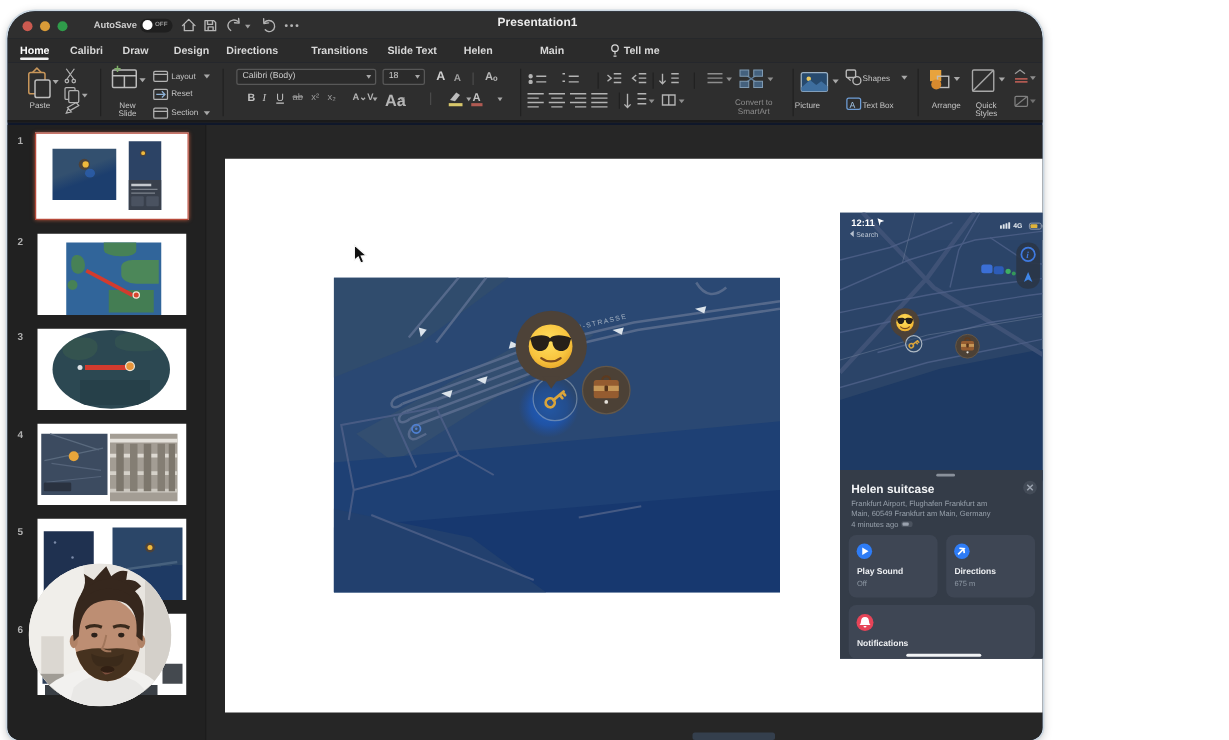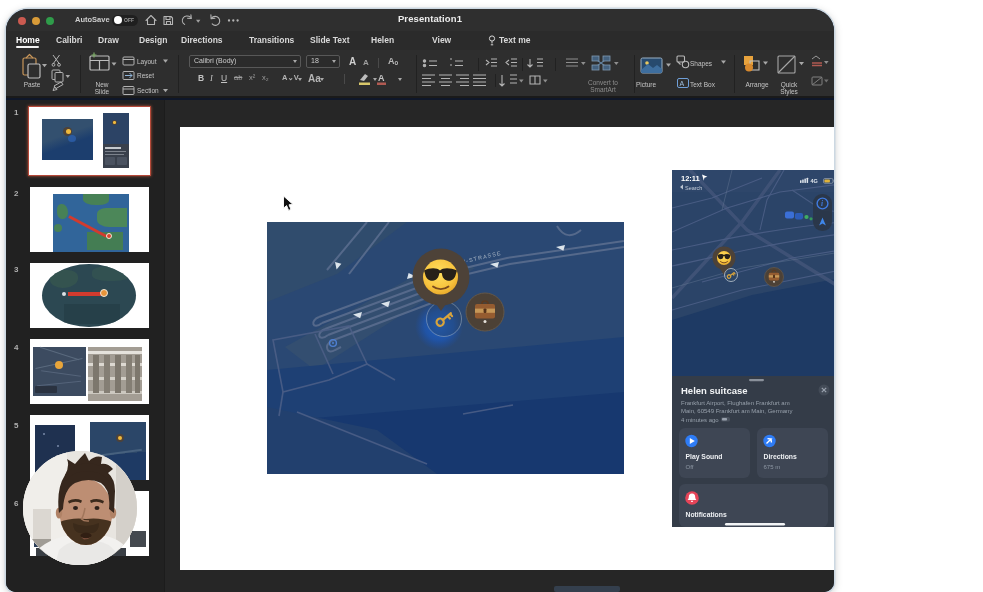--- a/index.html
+++ b/index.html
@@ -73,27 +73,27 @@
   <div id="menurow">
     <span class="menuitem" style="left:10px;color:#ffffff;">Home</span>
     <span class="abs" style="left:10px;top:15px;width:23px;height:2px;background:#f2f2f2;border-radius:1px;"></span>
     <span class="menuitem" style="left:50px;">Calibri</span>
     <span class="menuitem" style="left:92px;">Draw</span>
     <span class="menuitem" style="left:133px;">Design</span>
     <span class="menuitem" style="left:175px;">Directions</span>
     <span class="menuitem" style="left:243px;">Transitions</span>
     <span class="menuitem" style="left:304px;">Slide Text</span>
     <span class="menuitem" style="left:365px;">Helen</span>
-    <span class="menuitem" style="left:426px;">View</span>
+    <span class="menuitem" style="left:426px;">Main</span>
     <svg class="abs" style="left:481px;top:3px;" width="10" height="12" viewBox="0 0 10 12">
       <circle cx="5" cy="4.5" r="2.6" fill="none" stroke="#d8d8d8" stroke-width="1"></circle>
       <line x1="5" y1="7.2" x2="5" y2="9.5" stroke="#d8d8d8" stroke-width="1"></line>
       <line x1="3.8" y1="10.8" x2="6.2" y2="10.8" stroke="#d8d8d8" stroke-width="1"></line>
     </svg>
-    <span class="menuitem" style="left:493px;">Text me</span>
+    <span class="menuitem" style="left:493px;">Tell me</span>
     <span class="abs" style="left:854px;top:2px;width:46px;height:14px;background:#525252;border-radius:3px;"></span>
     <svg class="abs" style="left:859px;top:4.5px;" width="9" height="9" viewBox="0 0 9 9">
       <path d="M1 5.5 V8 H8 V5.5 M4.5 6 V1 M2.5 2.8 L4.5 0.8 L6.5 2.8" stroke="#d8d8d8" stroke-width="1" fill="none"></path>
     </svg>
     <span class="abs" style="left:870px;top:5px;color:#e0e0e0;font-size:7px;font-weight:bold;">Share</span>
     <span class="abs" style="left:906px;top:2.5px;width:67px;height:13.5px;background:#525252;border-radius:3px;"></span>
     <span class="abs" style="left:913px;top:5px;color:#e0e0e0;font-size:7px;font-weight:bold;">Comments</span>
   </div>
   <div id="ribbon">
     <div class="rdiv" style="left:74px;"></div>
@@ -131,21 +131,21 @@
     <span class="abs" style="left:372px;top:8px;width:1px;height:10px;background:#4a4a4a;"></span>
     <span class="fmt" style="left:382px;top:6px;font-size:9px;color:#b9b9b9;">Aₒ</span>
     <span class="fmt" style="left:192px;top:23px;">B</span>
     <span class="fmt" style="left:204px;top:23px;font-style:italic;font-weight:normal;font-family:'Liberation Serif',serif;">I</span>
     <span class="fmt" style="left:215px;top:23px;text-decoration:underline;font-weight:normal;">U</span>
     <span class="fmt" style="left:228px;top:23px;font-size:7.5px;font-weight:normal;text-decoration:line-through;color:#9d9d9d;">ab</span>
     <span class="fmt" style="left:243px;top:23px;font-size:7.5px;color:#9d9d9d;font-weight:normal;">x²</span>
     <span class="fmt" style="left:256px;top:23px;font-size:7.5px;color:#9d9d9d;font-weight:normal;">x₂</span>
     <span class="fmt" style="left:276px;top:23px;font-size:7.5px;color:#b5b5b5;">A⌄V</span>
     <div class="cvd" style="left:292px;top:28px;"></div>
-    <span class="fmt" style="left:302px;top:23px;font-size:10px;color:#b5b5b5;">Aa</span>
+    <span class="fmt" style="left:302px;top:23px;font-size:13px;color:#b5b5b5;">Aa</span>
     <div class="cvd" style="left:314px;top:28px;"></div>
     <span class="abs" style="left:338px;top:24px;width:1px;height:10px;background:#4a4a4a;"></span>
     <svg class="abs" style="left:352px;top:22px;" width="46" height="15" viewBox="0 0 46 15">
       <path d="M2 8 L7 2 L10 4 L6 9 Z" fill="#bdbdbd"></path>
       <rect x="1" y="10.5" width="11" height="2.5" fill="#d8c76a"></rect>
       <text x="20" y="9" font-size="9" font-weight="bold" fill="#c3c3c3" font-family="Liberation Sans">A</text>
       <rect x="19" y="10.5" width="9" height="2.5" fill="#b05a52"></rect>
     </svg>
     <div class="cvd" style="left:367px;top:28px;"></div>
     <div class="cvd" style="left:392px;top:28px;"></div>

